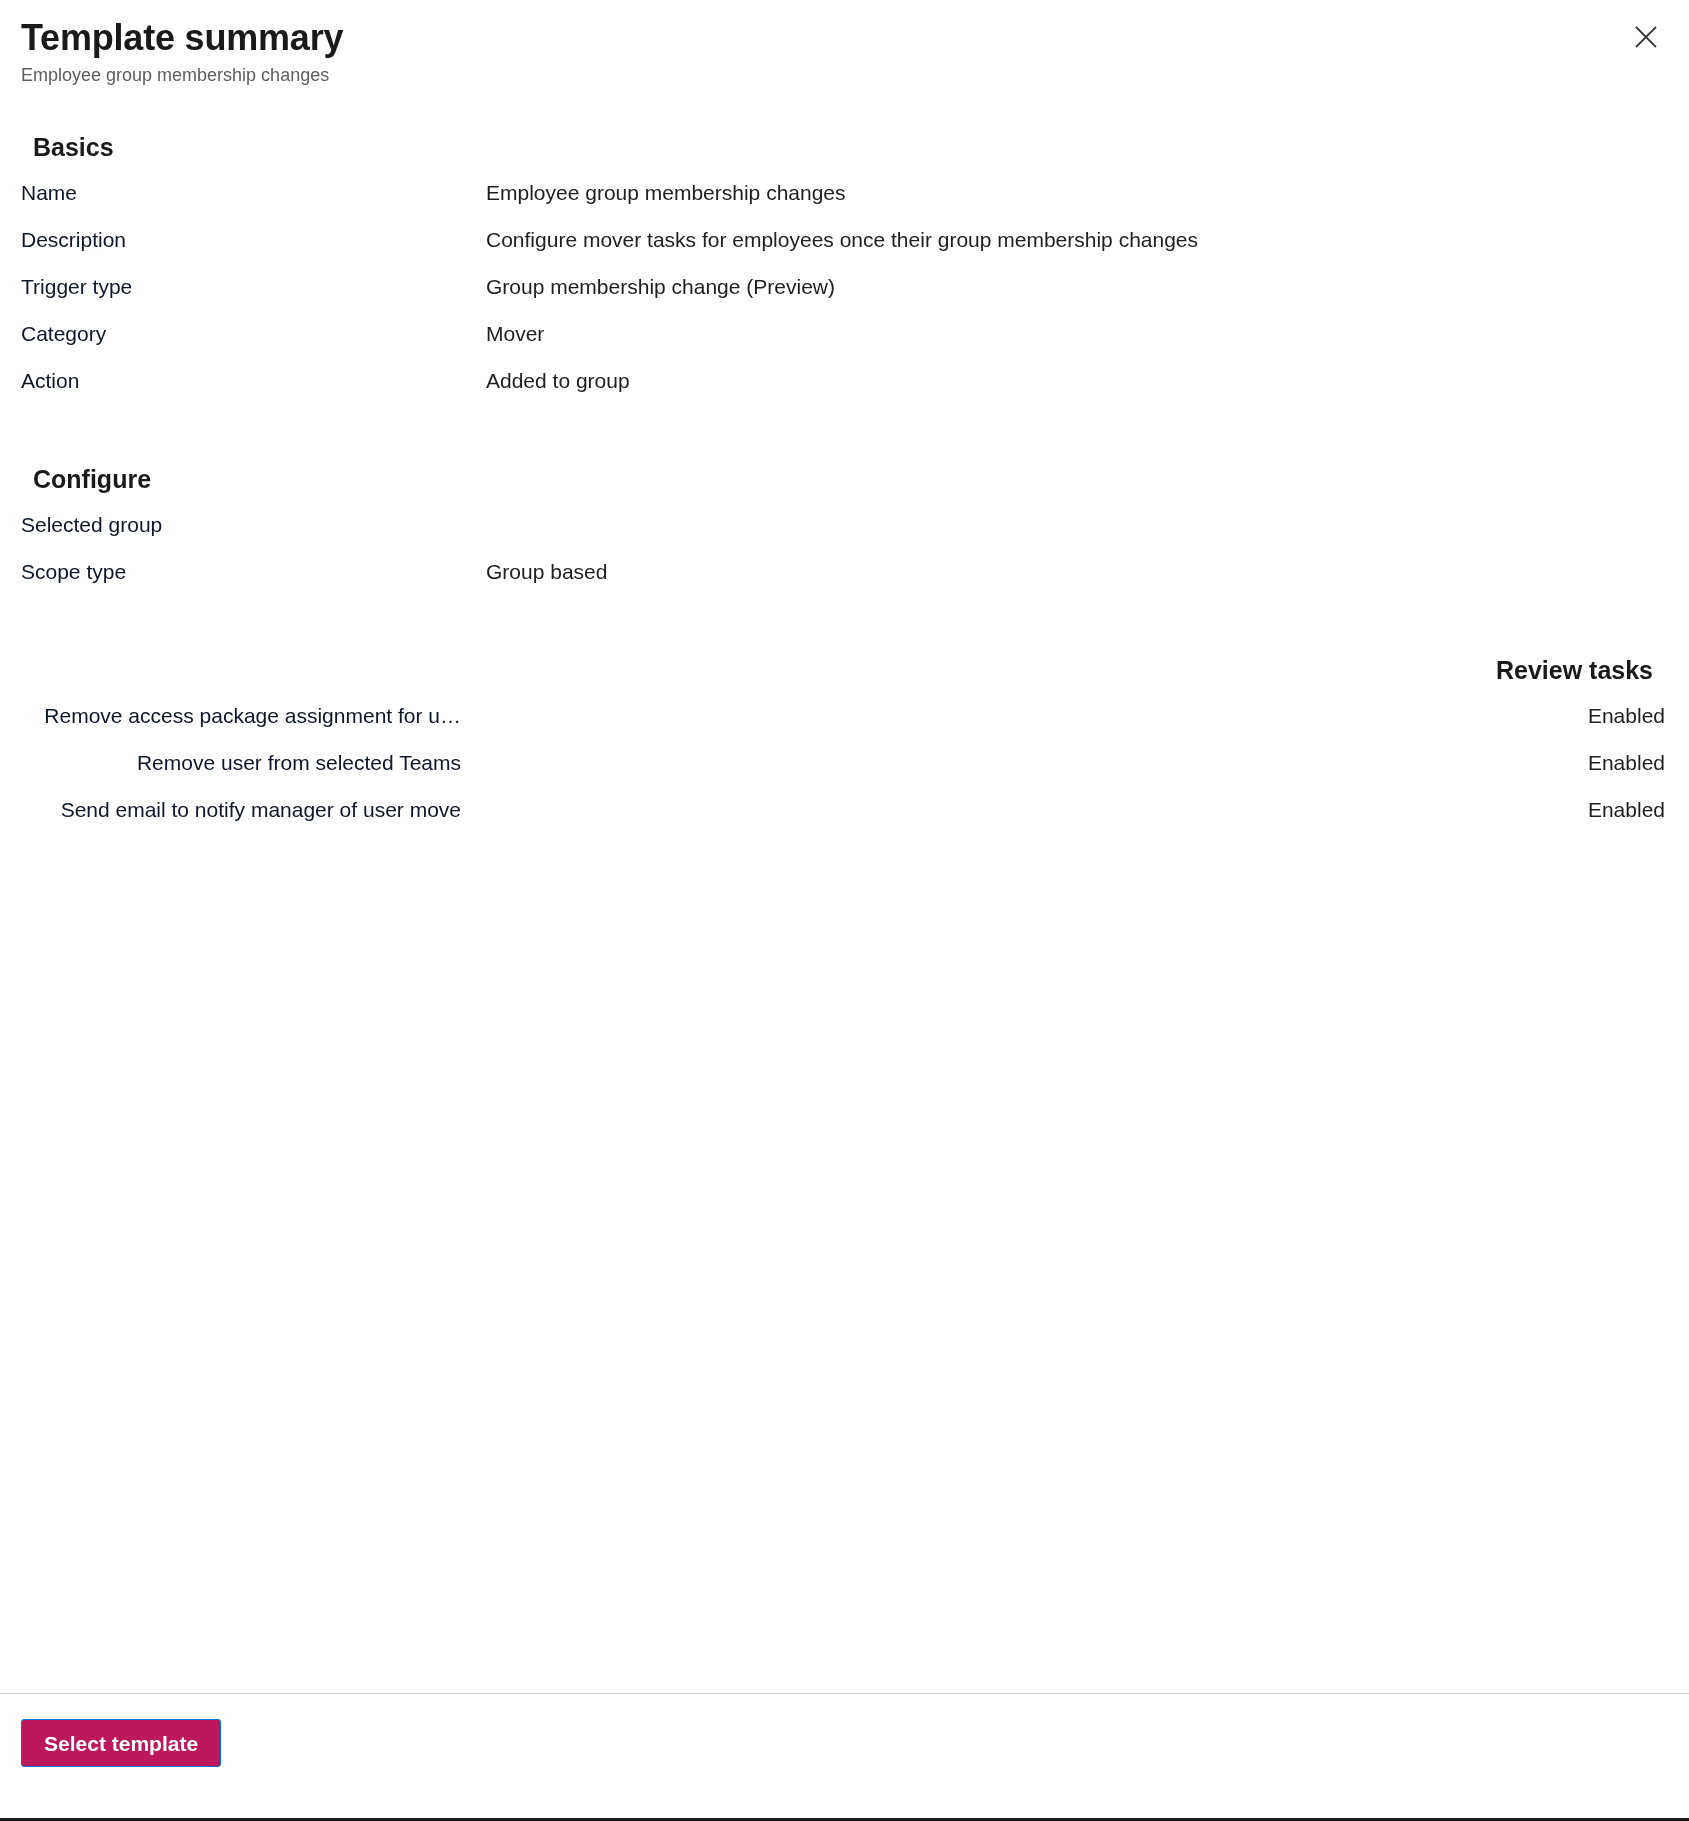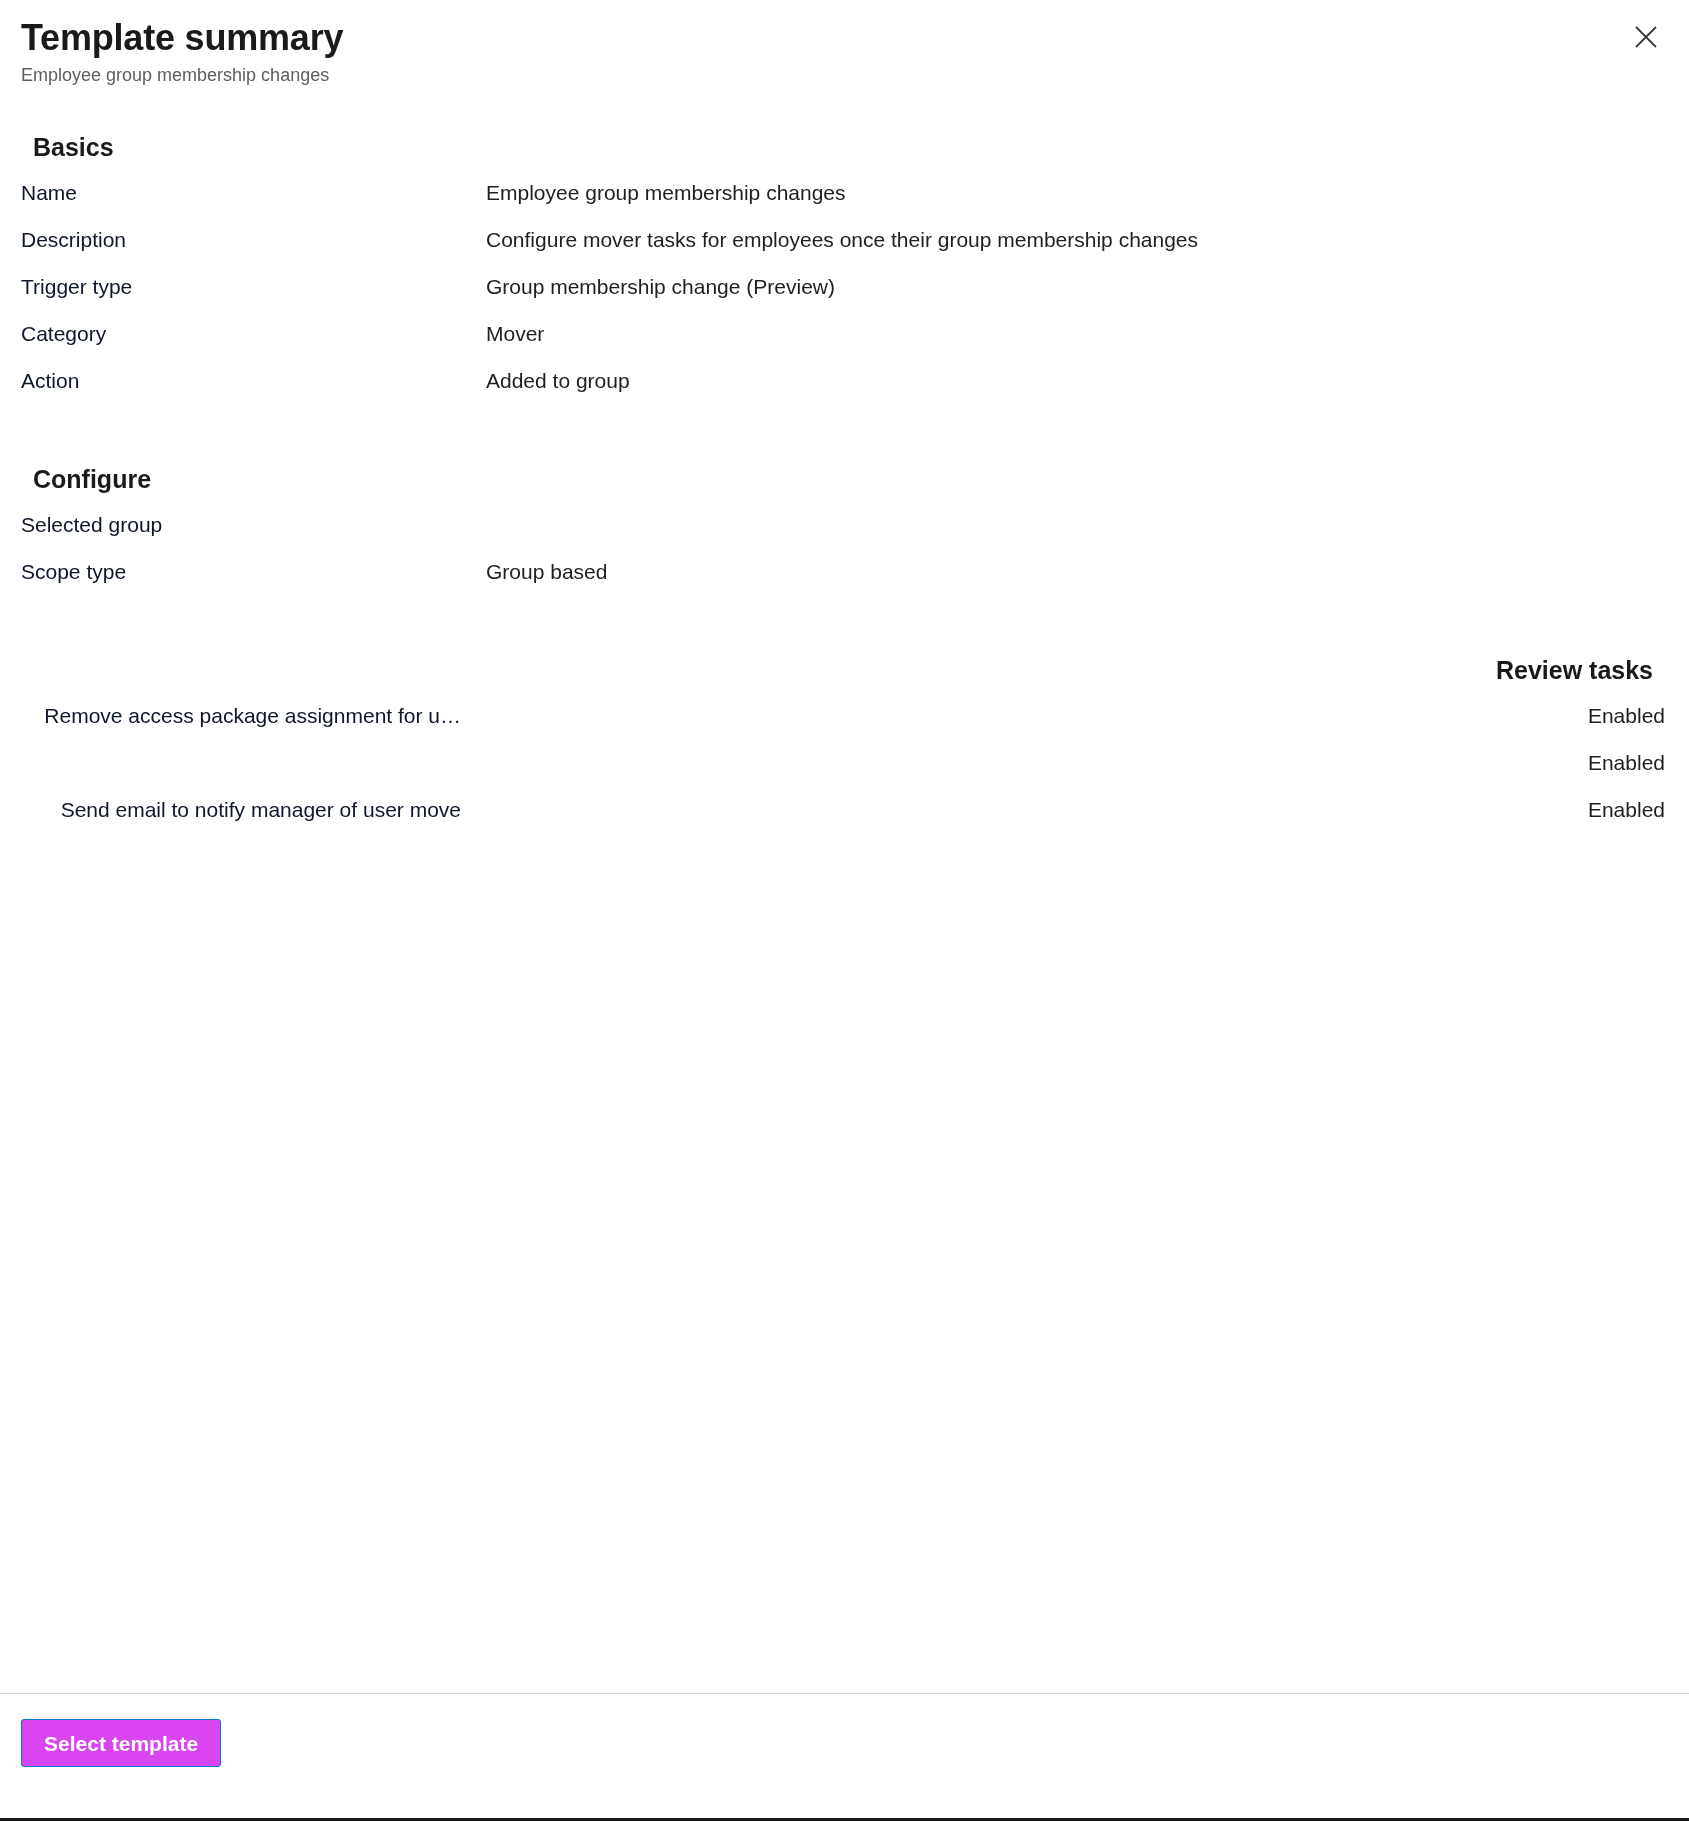--- a/index.html
+++ b/index.html
@@ -122,21 +122,21 @@
     padding: 25px 24px 0 21px;
     height: 125px;
   }
   .primary-button {
     display: inline-flex;
     align-items: center;
     justify-content: center;
     min-width: 0;
     height: 48px;
     padding: 0 22px;
-    background: #d946ef;
+    background: #be185d;
     color: #ffffff;
     border: 1px solid #0078d4;
     border-radius: 3px;
     font-family: "Liberation Sans", sans-serif;
     font-size: 21px;
     font-weight: 600;
     line-height: 1;
     cursor: pointer;
   }
 </style>
@@ -200,20 +200,21 @@
     </div>
 
     <div class="section section-review">
       <h2 class="section-heading">Review tasks</h2>
       <div class="rows rows-narrow">
         <div class="row">
           <div class="row-label">Remove access package assignment for u…</div>
           <div class="row-value">Enabled</div>
         </div>
         <div class="row">
+          <div class="row-label">Remove user from selected Teams</div>
           <div class="row-value">Enabled</div>
         </div>
         <div class="row">
           <div class="row-label">Send email to notify manager of user move</div>
           <div class="row-value">Enabled</div>
         </div>
       </div>
     </div>
 
   </div>

